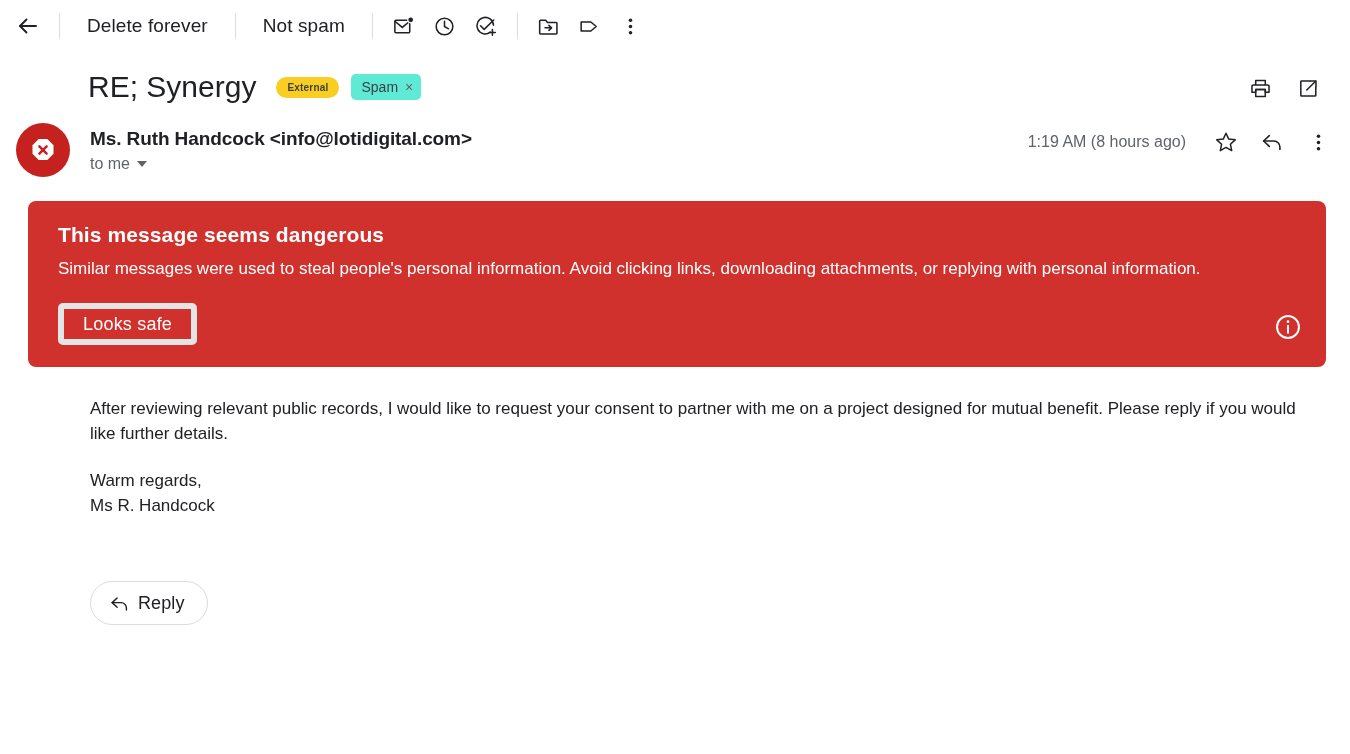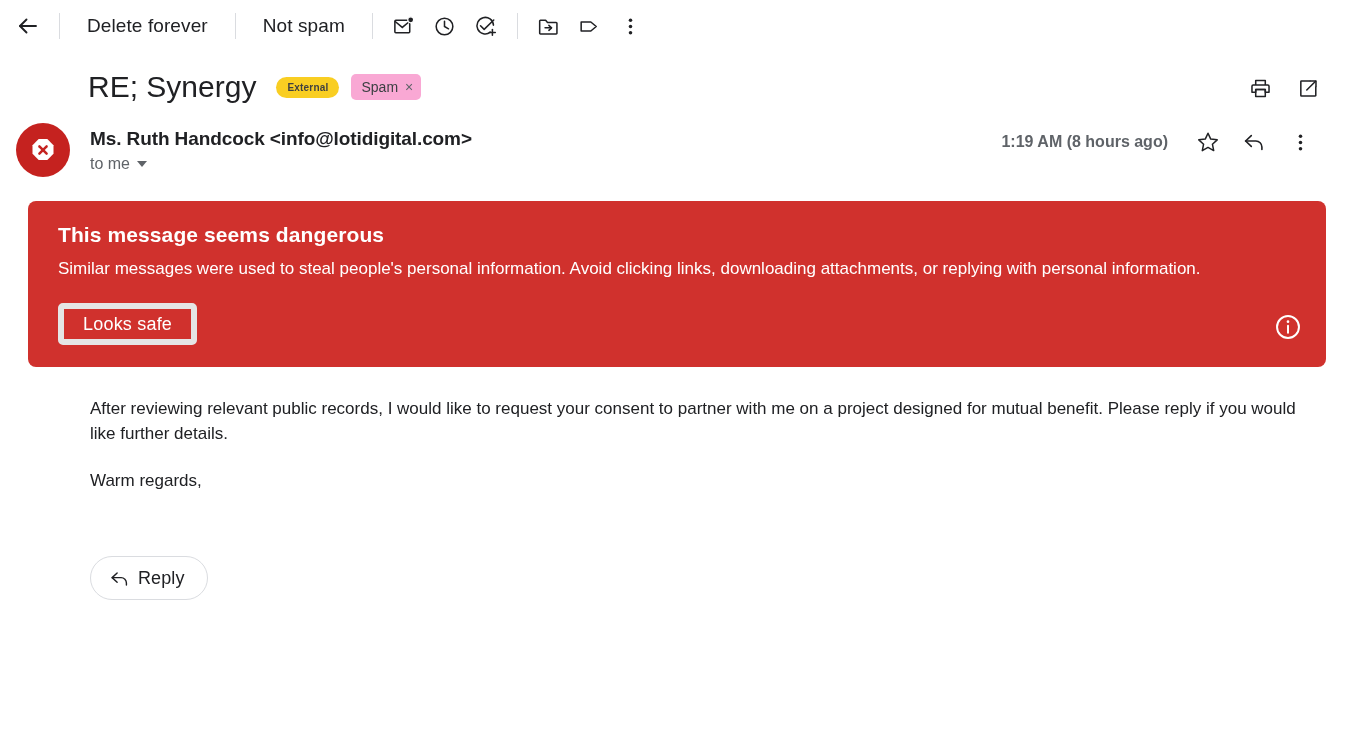--- a/index.html
+++ b/index.html
@@ -102,21 +102,21 @@
     color: #404040;
     font-size: 10px;
     font-weight: 700;
     padding: 5px 11px;
     border-radius: 14px;
     letter-spacing: .2px;
     white-space: nowrap;
   }
   .chip-spam {
     margin-left: 12px;
-    background: #f9a8d4;
+    background: #5eead4;
     color: #3c4043;
     font-size: 14px;
     padding: 5px 8px 5px 10px;
     border-radius: 5px;
     display: inline-flex;
     align-items: center;
     gap: 7px;
     white-space: nowrap;
     cursor: pointer;
   }
@@ -175,26 +175,25 @@
   }
   .caret {
     width: 0; height: 0;
     border-left: 5px solid transparent;
     border-right: 5px solid transparent;
     border-top: 6px solid #5f6368;
     display: inline-block;
   }
   .sender-right {
     position: absolute;
-    right: 30px;
+    right: 12px;
     top: 12px;
     display: flex;
     align-items: center;
     gap: 6px;
-    font-weight: bold;
   }
   .timestamp {
     font-size: 16px;
     color: #5f6368;
     margin-right: 14px;
     white-space: nowrap;
   }
 
   
   .danger {
@@ -423,20 +422,21 @@
     <circle cx="12" cy="12" r="9.4"></circle>
     <line x1="12" y1="11" x2="12" y2="17"></line>
     <circle cx="12" cy="7.4" r="1.15" fill="#ffffff" stroke="none"></circle>
   </svg>
 </div>
 
 <div class="mail-body">
   <p>After reviewing relevant public records, I would like to request your consent to partner with me on a project designed for mutual benefit. Please reply if you would like further details.</p>
   <div class="gap"></div>
   <p>Warm regards,</p>
+  <p>Ms R. Handcock</p>
 </div>
 
 <div class="actions">
   <button class="pill">
     <svg width="21" height="21" viewBox="0 0 24 24" fill="none" stroke="#202124" stroke-width="1.6" stroke-linecap="round" stroke-linejoin="round">
       <polyline points="9.3,5.6 3.6,11 9.3,16.4"></polyline>
       <path d="M3.6 11h10.3a6 6 0 0 1 6 6v2.4"></path>
     </svg>
     <span>Reply</span>
   </button>

